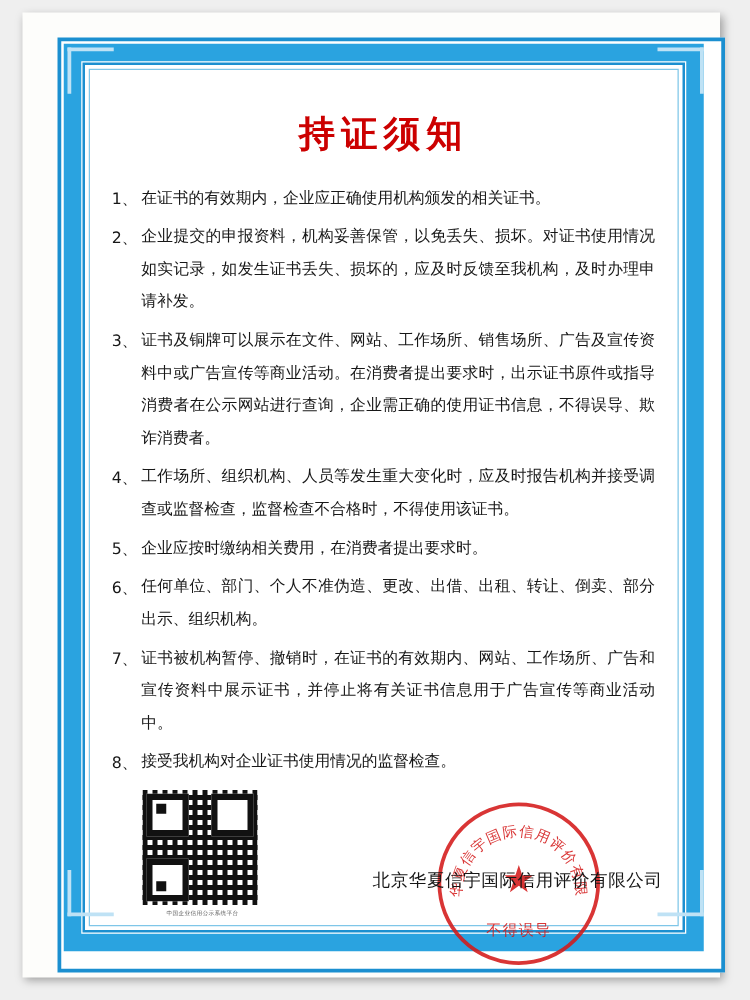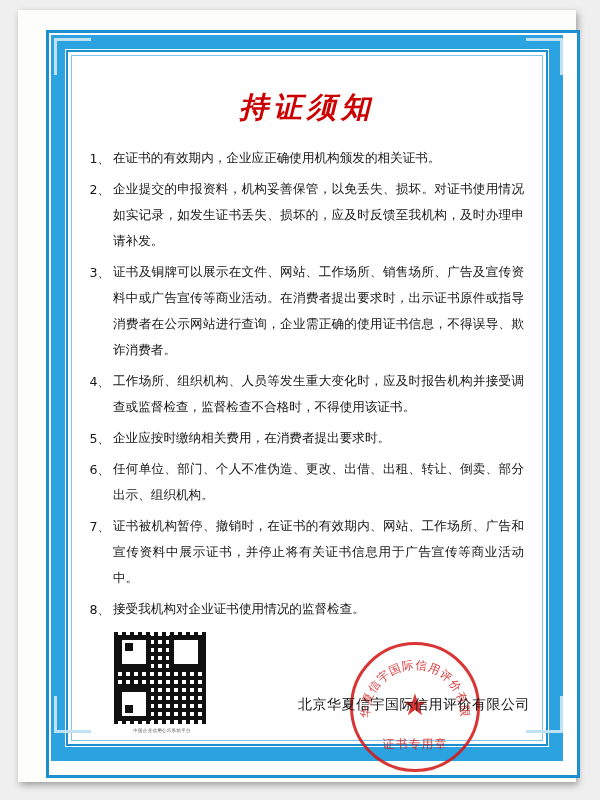--- a/index.html
+++ b/index.html
@@ -108,21 +108,20 @@
   }
   .title {
     text-align: center;
     color: #cc0000;
     font-family: "DejaVu Serif", serif;
     font-weight: bold;
     font-size: 29px;
     letter-spacing: 5px;
     margin-top: 28px;
     margin-bottom: 18px;
-    font-style: italic;
   }
   .list {
     margin: 0;
     padding: 0 12px 0 8px;
     list-style: none;
   }
   .item {
     display: flex;
     align-items: flex-start;
     font-size: 12.6px;
@@ -326,21 +325,21 @@
         <div class="seal">
           <svg class="seal-arc" viewBox="0 0 124 124">
             <defs>
               <path id="arcpath" d="M 16,70 A 46,46 0 0 1 108,70" fill="none"></path>
             </defs>
             <text>
               <textPath href="#arcpath" startOffset="50%" text-anchor="middle" id="sealTopText">北京华夏信宇国际信用评价有限公司</textPath>
             </text>
           </svg>
           <div class="seal-star">★</div>
-          <div class="seal-bottom">证书专用章</div>
+          <div class="seal-bottom">不得误导</div>
         </div>
 
         <div class="company">北京华夏信宇国际信用评价有限公司</div>
       </div>
 
     </div>
   </div>
 </div>
 
 </body></html>

